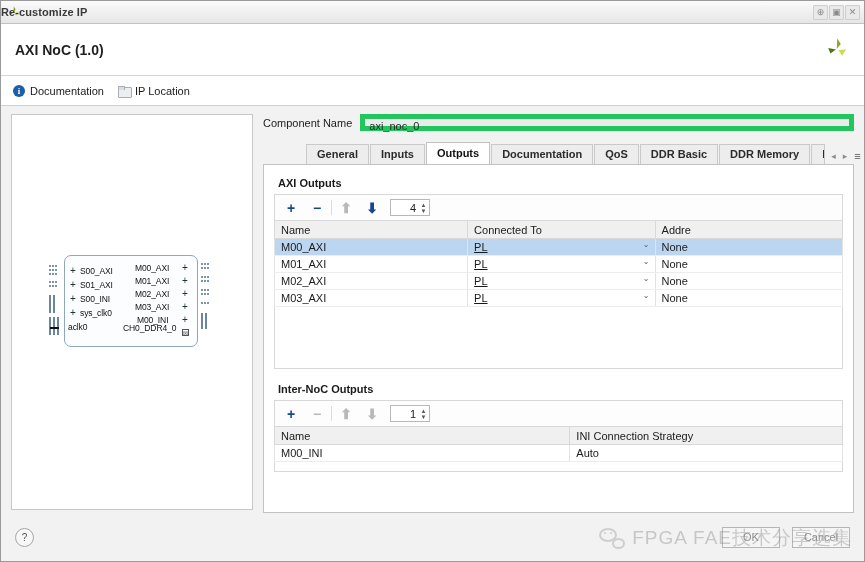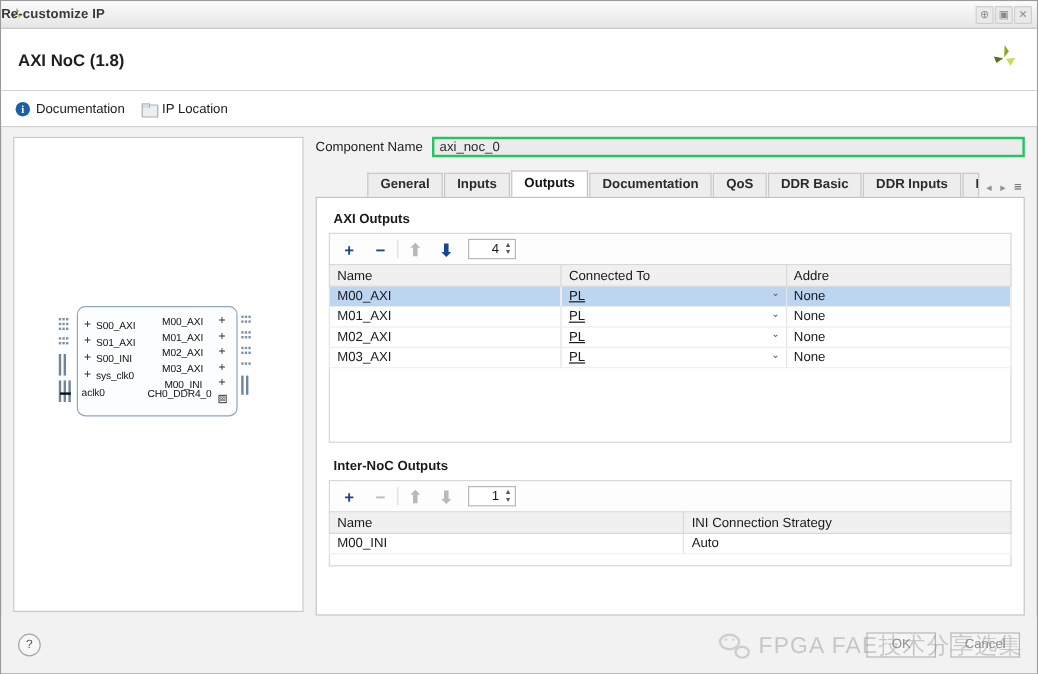--- a/index.html
+++ b/index.html
@@ -119,21 +119,21 @@
   }
   .aclk-bar { position:absolute; width:9px;height:2px;background:#111; }
 
   
   .rightpanel { flex:1 1 auto; display:flex; flex-direction:column; min-width:0; }
 
   .compname-row { display:flex; align-items:center; gap:8px; margin-bottom:11px; }
   .compname-lbl { font-size:11px; color:#1a1a1a; white-space:nowrap; }
   .compname-input {
     flex:1 1 auto; height:17px; line-height:15px;
-    background:#ebebeb; border:2px solid #22c55e;
+    background:#ebebeb; border:5px solid #22c55e;
     padding:0 4px; font-size:11px; color:#2a2a2a;
     font-family:"Liberation Sans", sans-serif;
   }
 
   
   .tabstrip { display:flex; align-items:flex-end; height:23px; position:relative;padding-left:43px; }
   .tab {
     height:21px; line-height:19px; padding:0 10px;
     font-size:11px; font-weight:bold; color:#2b2b2b;
     background:#ededed; border:1px solid #c9c9c9; border-bottom:none;
@@ -259,21 +259,21 @@
     </div>
     <div class="tb-title">Re-customize IP</div>
     <div class="tb-btns">
       <div class="tb-btn">⊕</div>
       <div class="tb-btn">▣</div>
       <div class="tb-btn">✕</div>
     </div>
   </div>
 
   <div class="header">
-    <div class="ip-title">AXI NoC (1.8)</div>
+    <div class="ip-title">AXI NoC (1.0)</div>
     <div class="hdr-logo">
       <svg width="26" height="26" viewBox="0 0 26 26">
         <path d="M13.2 2.5 L16.8 8.0 L12.8 12.8 Z" fill="#8aa81c"></path>
         <path d="M12.0 13.6 L6.4 17.6 L4.2 12.0 Z" fill="#55731a"></path>
         <path d="M14.4 14.2 L22.0 13.2 L18.2 19.8 Z" fill="#cada55"></path>
       </svg>
     </div>
   </div>
 
   <div class="linkrow">
@@ -376,21 +376,21 @@
         <div class="compname-input">axi_noc_0</div>
       </div>
 
       <div class="tabstrip">
         <div class="tab">General</div>
         <div class="tab">Inputs</div>
         <div class="tab active">Outputs</div>
         <div class="tab">Documentation</div>
         <div class="tab">QoS</div>
         <div class="tab">DDR Basic</div>
-        <div class="tab">DDR Inputs</div>
+        <div class="tab">DDR Memory</div>
         <div class="tab clipped">DDR Addre</div>
         <div class="tabnav">
           <span>◂</span>
           <span>▸</span>
           <span class="ham">≡</span>
         </div>
       </div>
 
       <div class="tabpanel">
 

